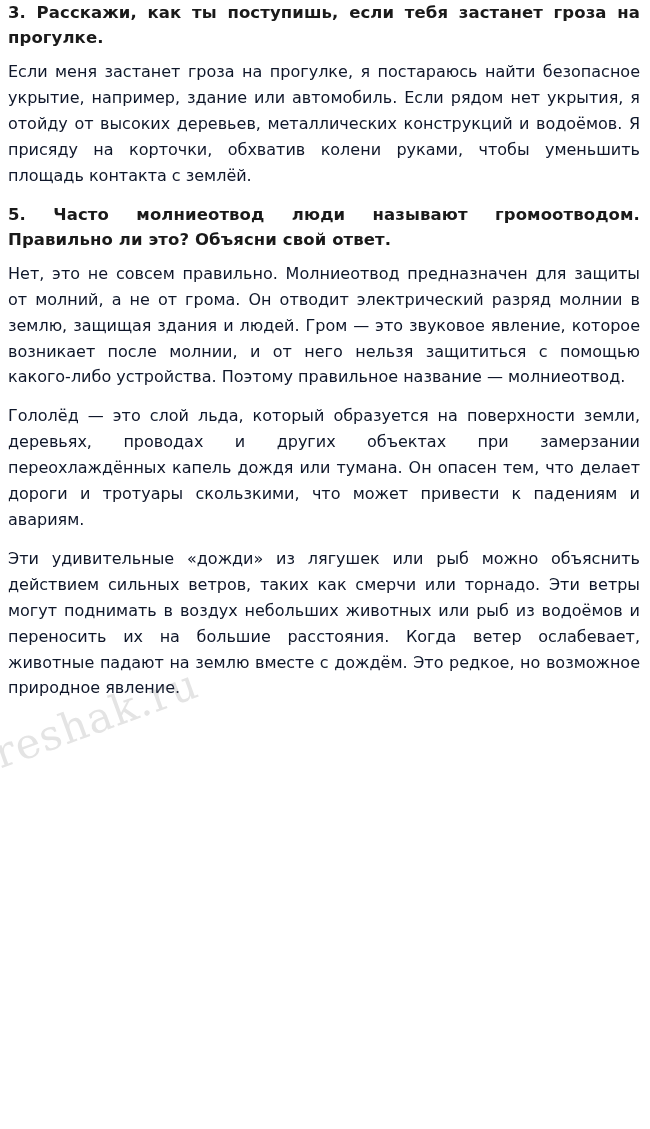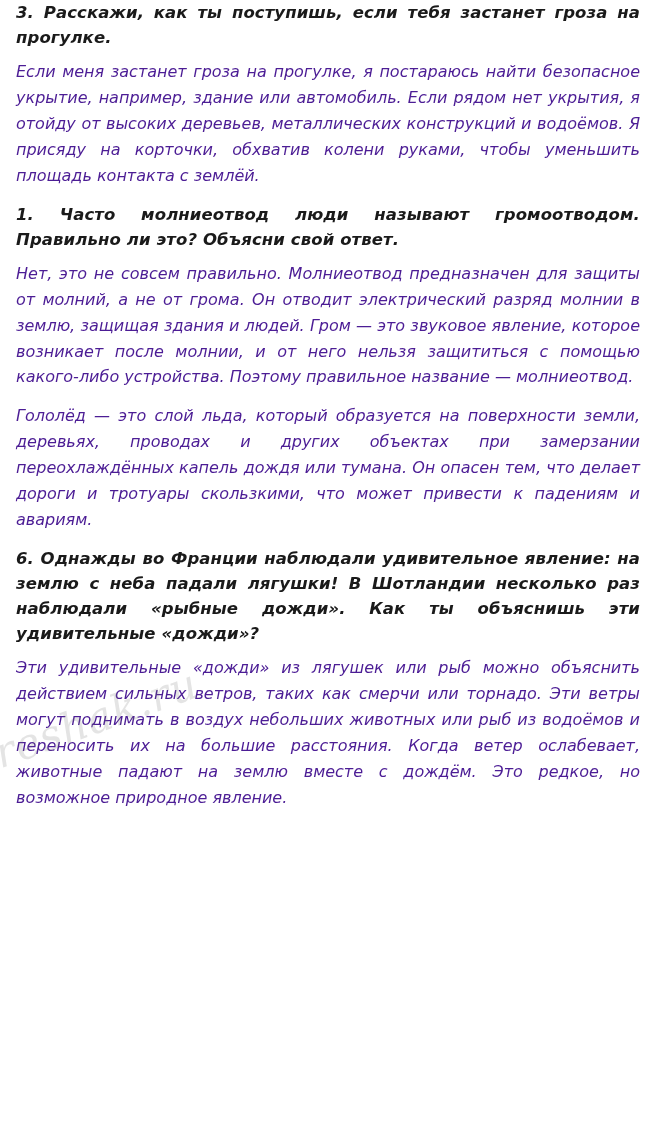--- a/index.html
+++ b/index.html
@@ -12,43 +12,42 @@
     height: 1129px;
     font-family: "DejaVu Sans", sans-serif;
     color: #1a1a1a;
     overflow: hidden;
     position: relative;
   }
   .page {
     position: relative;
     width: 650px;
     height: 812px;
-    padding: 0 10px 0 16px;
+    padding: 0 10px 0 8px;
     box-sizing: border-box;
-    font-style: italic;
   }
   .qa-block {
     margin: 0 0 6px 0;
   }
   .question {
     font-weight: bold;
     font-size: 16.5px;
     line-height: 1.52;
     text-align: justify;
     text-justify: inter-word;
     margin: 0 0 9px 0;
     letter-spacing: 0.1px;
   }
   .answer {
     font-size: 16px;
     line-height: 1.62;
     text-align: justify;
     text-justify: inter-word;
     margin: 0 0 13px 0;
-    color: #4c1d95;
+    color: #0f172a;
   }
   .answer.last {
     margin-bottom: 0;
   }
   
   .watermark {
     position: absolute;
     left: 4px;
     bottom: 34px;
     font-family: "DejaVu Serif", serif;
@@ -66,27 +65,26 @@
 <body>
 
 <div class="page">
 
   <div class="qa-block">
     <p class="question">3. Расскажи, как ты поступишь, если тебя застанет гроза на прогулке.</p>
     <p class="answer">Если меня застанет гроза на прогулке, я постараюсь найти безопасное укрытие, например, здание или автомобиль. Если рядом нет укрытия, я отойду от высоких деревьев, металлических конструкций и водоёмов. Я присяду на корточки, обхватив колени руками, чтобы уменьшить площадь контакта с землёй.</p>
   </div>
 
   <div class="qa-block">
-    <p class="question">1. Часто молниеотвод люди называют громоотводом. Правильно ли это? Объясни свой ответ.</p>
+    <p class="question">5. Часто молниеотвод люди называют громоотводом. Правильно ли это? Объясни свой ответ.</p>
     <p class="answer">Нет, это не совсем правильно. Молниеотвод предназначен для защиты от молний, а не от грома. Он отводит электрический разряд молнии в землю, защищая здания и людей. Гром — это звуковое явление, которое возникает после молнии, и от него нельзя защититься с помощью какого-либо устройства. Поэтому правильное название — молниеотвод.</p>
   </div>
 
   <div class="qa-block">
     <p class="answer">Гололёд — это слой льда, который образуется на поверхности земли, деревьях, проводах и других объектах при замерзании переохлаждённых капель дождя или тумана. Он опасен тем, что делает дороги и тротуары скользкими, что может привести к падениям и авариям.</p>
   </div>
 
   <div class="qa-block">
-    <p class="question">6. Однажды во Франции наблюдали удивительное явление: на землю с неба падали лягушки! В Шотландии несколько раз наблюдали «рыбные дожди». Как ты объяснишь эти удивительные «дожди»?</p>
     <p class="answer last">Эти удивительные «дожди» из лягушек или рыб можно объяснить действием сильных ветров, таких как смерчи или торнадо. Эти ветры могут поднимать в воздух небольших животных или рыб из водоёмов и переносить их на большие расстояния. Когда ветер ослабевает, животные падают на землю вместе с дождём. Это редкое, но возможное природное явление.</p>
   </div>
 
   <div class="watermark">reshak.ru</div>
 </div>
 
 </body></html>

